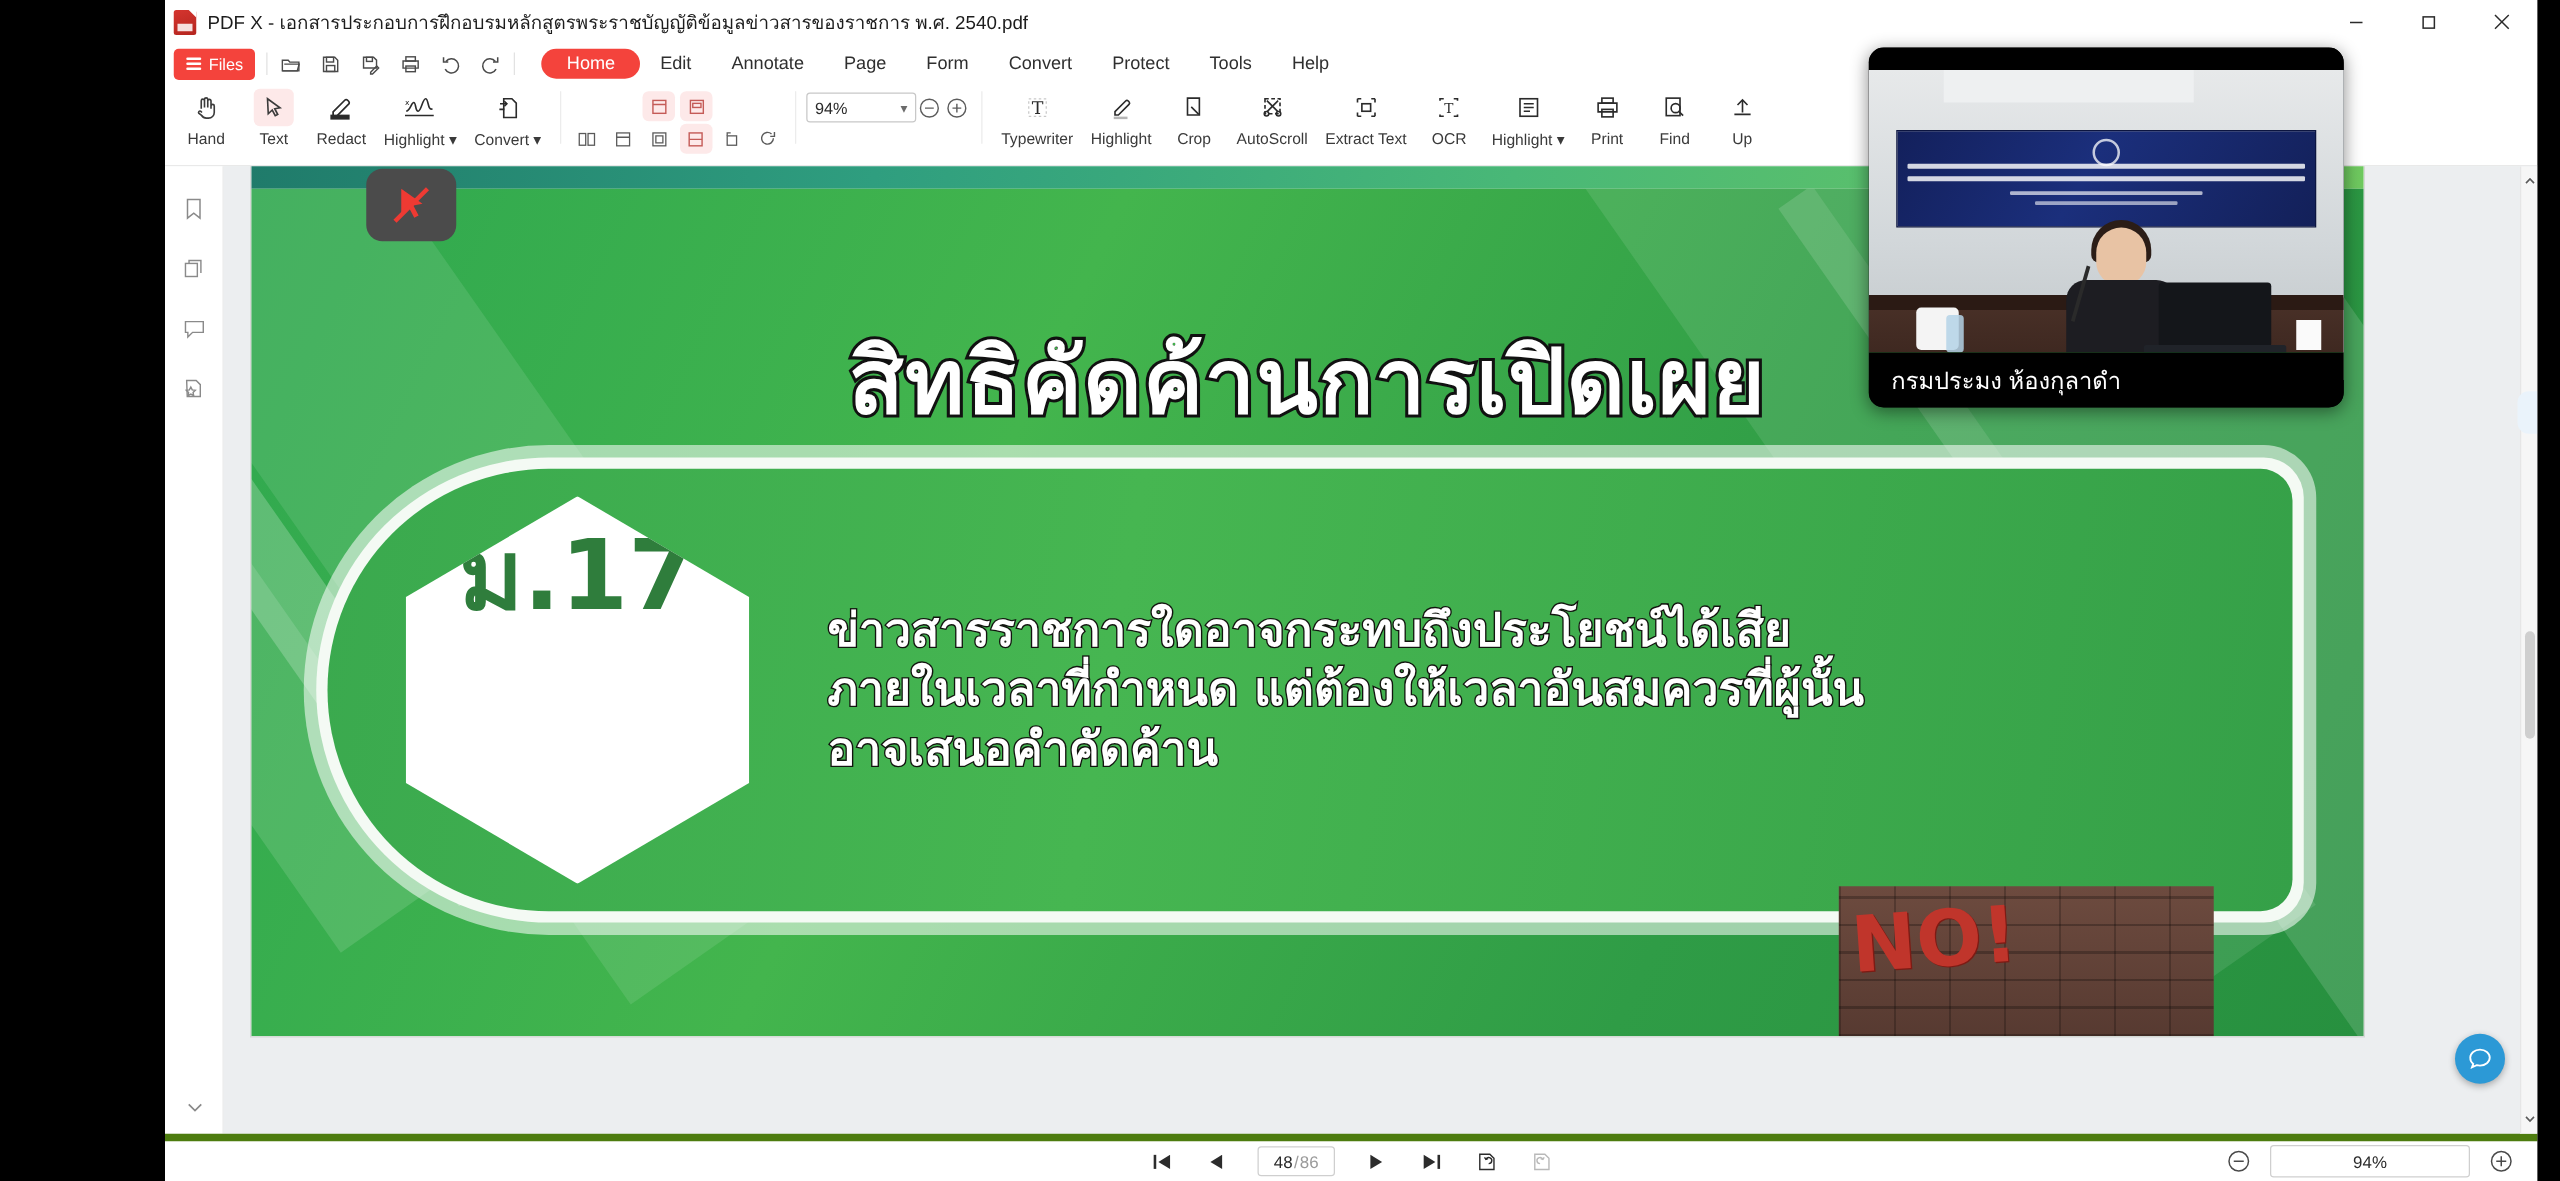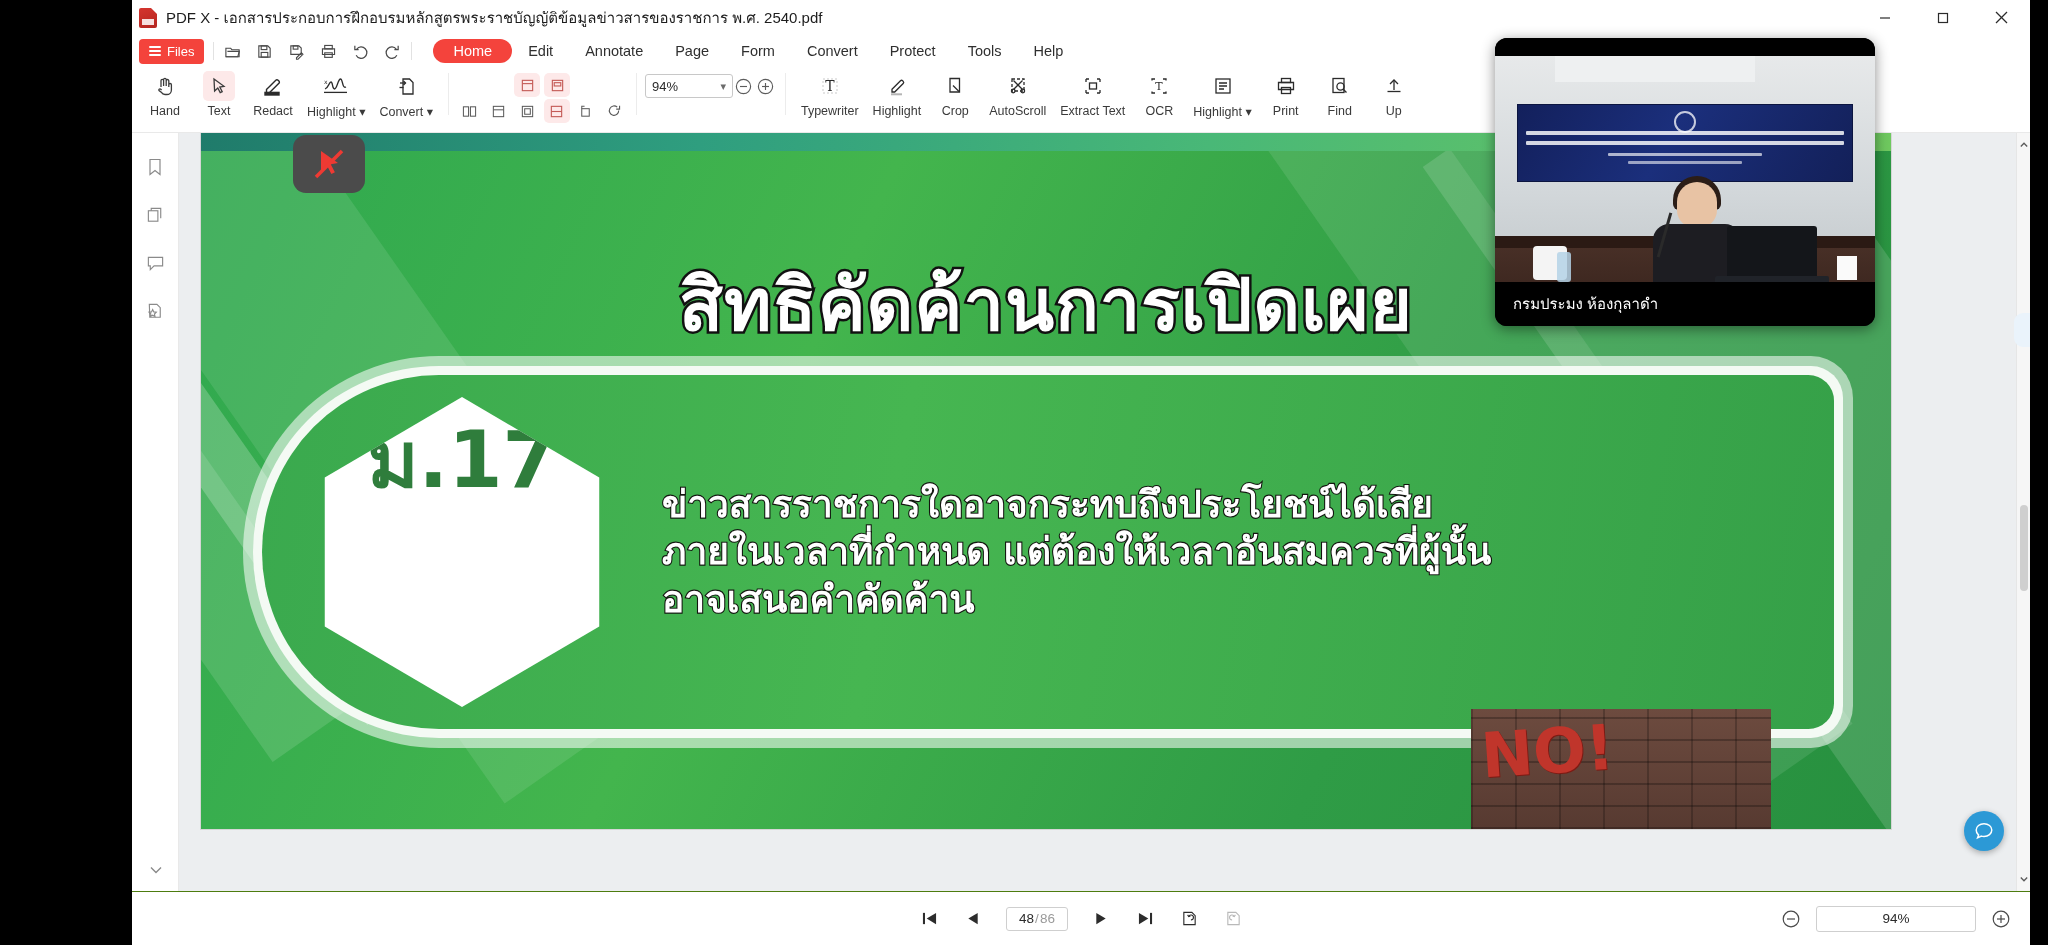--- a/index.html
+++ b/index.html
@@ -213,21 +213,21 @@
     background:#2c99d6; display:flex; align-items:center; justify-content:center;
     box-shadow:0 2px 6px rgba(0,0,0,.3); z-index:12;
   }
   .side-tab {
     position:absolute; right:0px; top:180px; width:16px; height:34px;
     background:#eaf3fb; border-radius:9px 0 0 9px; z-index:12;
   }
 
   
   .statusbar {
-    height:54px; background:#fff; border-top:1px solid #4d7c0f;
+    height:38px; background:#fff; border-top:6px solid #4d7c0f;
     display:flex; align-items:center; position:relative; flex:0 0 auto;
   }
   .pagenav { position:absolute; left:50%; transform:translateX(-50%); display:flex; align-items:center; gap:22px; }
   .nav-ico { width:22px; height:20px; display:flex; align-items:center; justify-content:center; color:#2c2c2c; }
   .nav-ico.dim { color:#b9b9b9; }
   .pagebox {
     border:1px solid #cfcfcf; border-radius:3px; height:24px; min-width:62px;
     display:flex; align-items:center; justify-content:center; gap:1px;
     font-size:13.5px; color:#2b2b2b; padding:0 8px;
   }
@@ -265,21 +265,21 @@
   .wc-person-body { position:absolute; left:158px; top:168px; width:88px; height:58px; border-radius:16px 16px 0 0; background:#1d1d22; }
   .wc-laptop { position:absolute; left:232px; top:170px; width:90px; height:52px; background:#14161a; border-radius:3px; }
   .wc-laptop:after { content:""; position:absolute; left:-12px; bottom:-8px; width:114px; height:10px; background:#202329; border-radius:2px; }
   .wc-mic { position:absolute; left:168px; top:156px; width:3px; height:46px; background:#2a2a2a; transform:rotate(16deg); }
   .wc-bottle { position:absolute; left:62px; top:196px; width:14px; height:30px; background:rgba(180,210,230,.85); border-radius:3px; }
   .wc-tissue { position:absolute; left:38px; top:190px; width:34px; height:34px; background:#f4f4f4; border-radius:4px; }
   .wc-paper { position:absolute; right:18px; top:200px; width:20px; height:24px; background:#fafafa; }
   .wc-green { position:absolute; left:0; bottom:0; width:100%; height:22px; background:#2f9e44; }
   .wc-caption {
     position:absolute; left:0; bottom:0; width:100%; height:44px;
-    background:#000; color:#fff; font-size:15px;
+    background:#000; color:#fff; font-size:19px;
     display:flex; align-items:center; padding-left:18px;
     font-family:"Liberation Sans", sans-serif;
   }
   .wc-topbar { position:absolute; left:0; top:0; width:100%; height:18px; background:#000; }
 </style>
 </head>
 <body>
 
 <div id="app">
 

